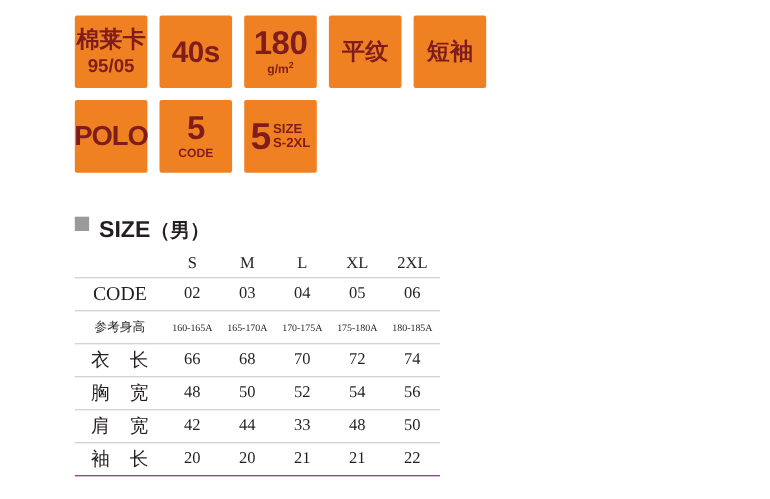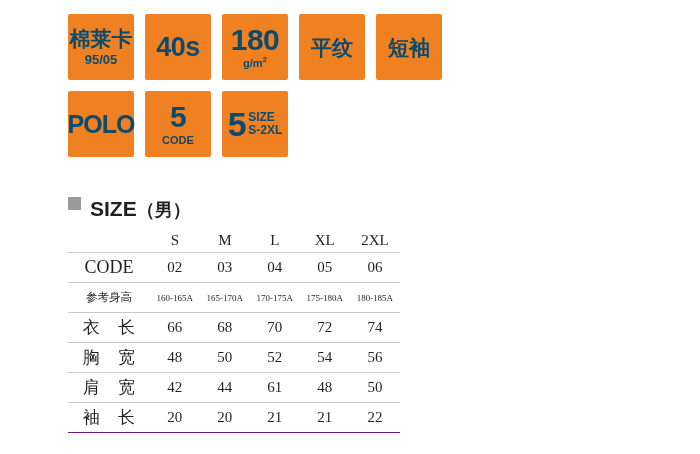--- a/index.html
+++ b/index.html
@@ -23,42 +23,42 @@
   }
   .badge-row {
     display: flex;
     gap: 11px;
     margin-bottom: 11px;
   }
   .badge {
     width: 66px;
     height: 66px;
     background: #f08122;
-    color: #0c4a6e;
+    color: #7f1d1d;
     border-radius: 2px;
     display: flex;
     flex-direction: column;
     align-items: center;
     justify-content: center;
     line-height: 1;
     text-align: center;
     box-sizing: border-box;
   }
   .badge .b-main {
     font-weight: bold;
     font-size: 21px;
     letter-spacing: -0.5px;
   }
   .badge .b-main.cn {
     font-size: 21px;
     letter-spacing: 0px;
   }
   .badge .b-sub {
     font-weight: bold;
-    font-size: 13px;
+    font-size: 17px;
     margin-top: 4px;
   }
   .badge.latin .b-main {
     font-size: 27px;
   }
   .badge.polo .b-main {
     font-size: 25px;
     letter-spacing: -1px;
   }
   .badge.numword {
@@ -291,21 +291,21 @@
       <td class="val">50</td>
       <td class="val">52</td>
       <td class="val">54</td>
       <td class="val">56</td>
     </tr>
 
     <tr class="row">
       <td class="label cn">肩 宽</td>
       <td class="val">42</td>
       <td class="val">44</td>
-      <td class="val">61</td>
+      <td class="val">33</td>
       <td class="val">48</td>
       <td class="val">50</td>
     </tr>
 
     <tr class="row last">
       <td class="label cn">袖 长</td>
       <td class="val">20</td>
       <td class="val">20</td>
       <td class="val">21</td>
       <td class="val">21</td>

